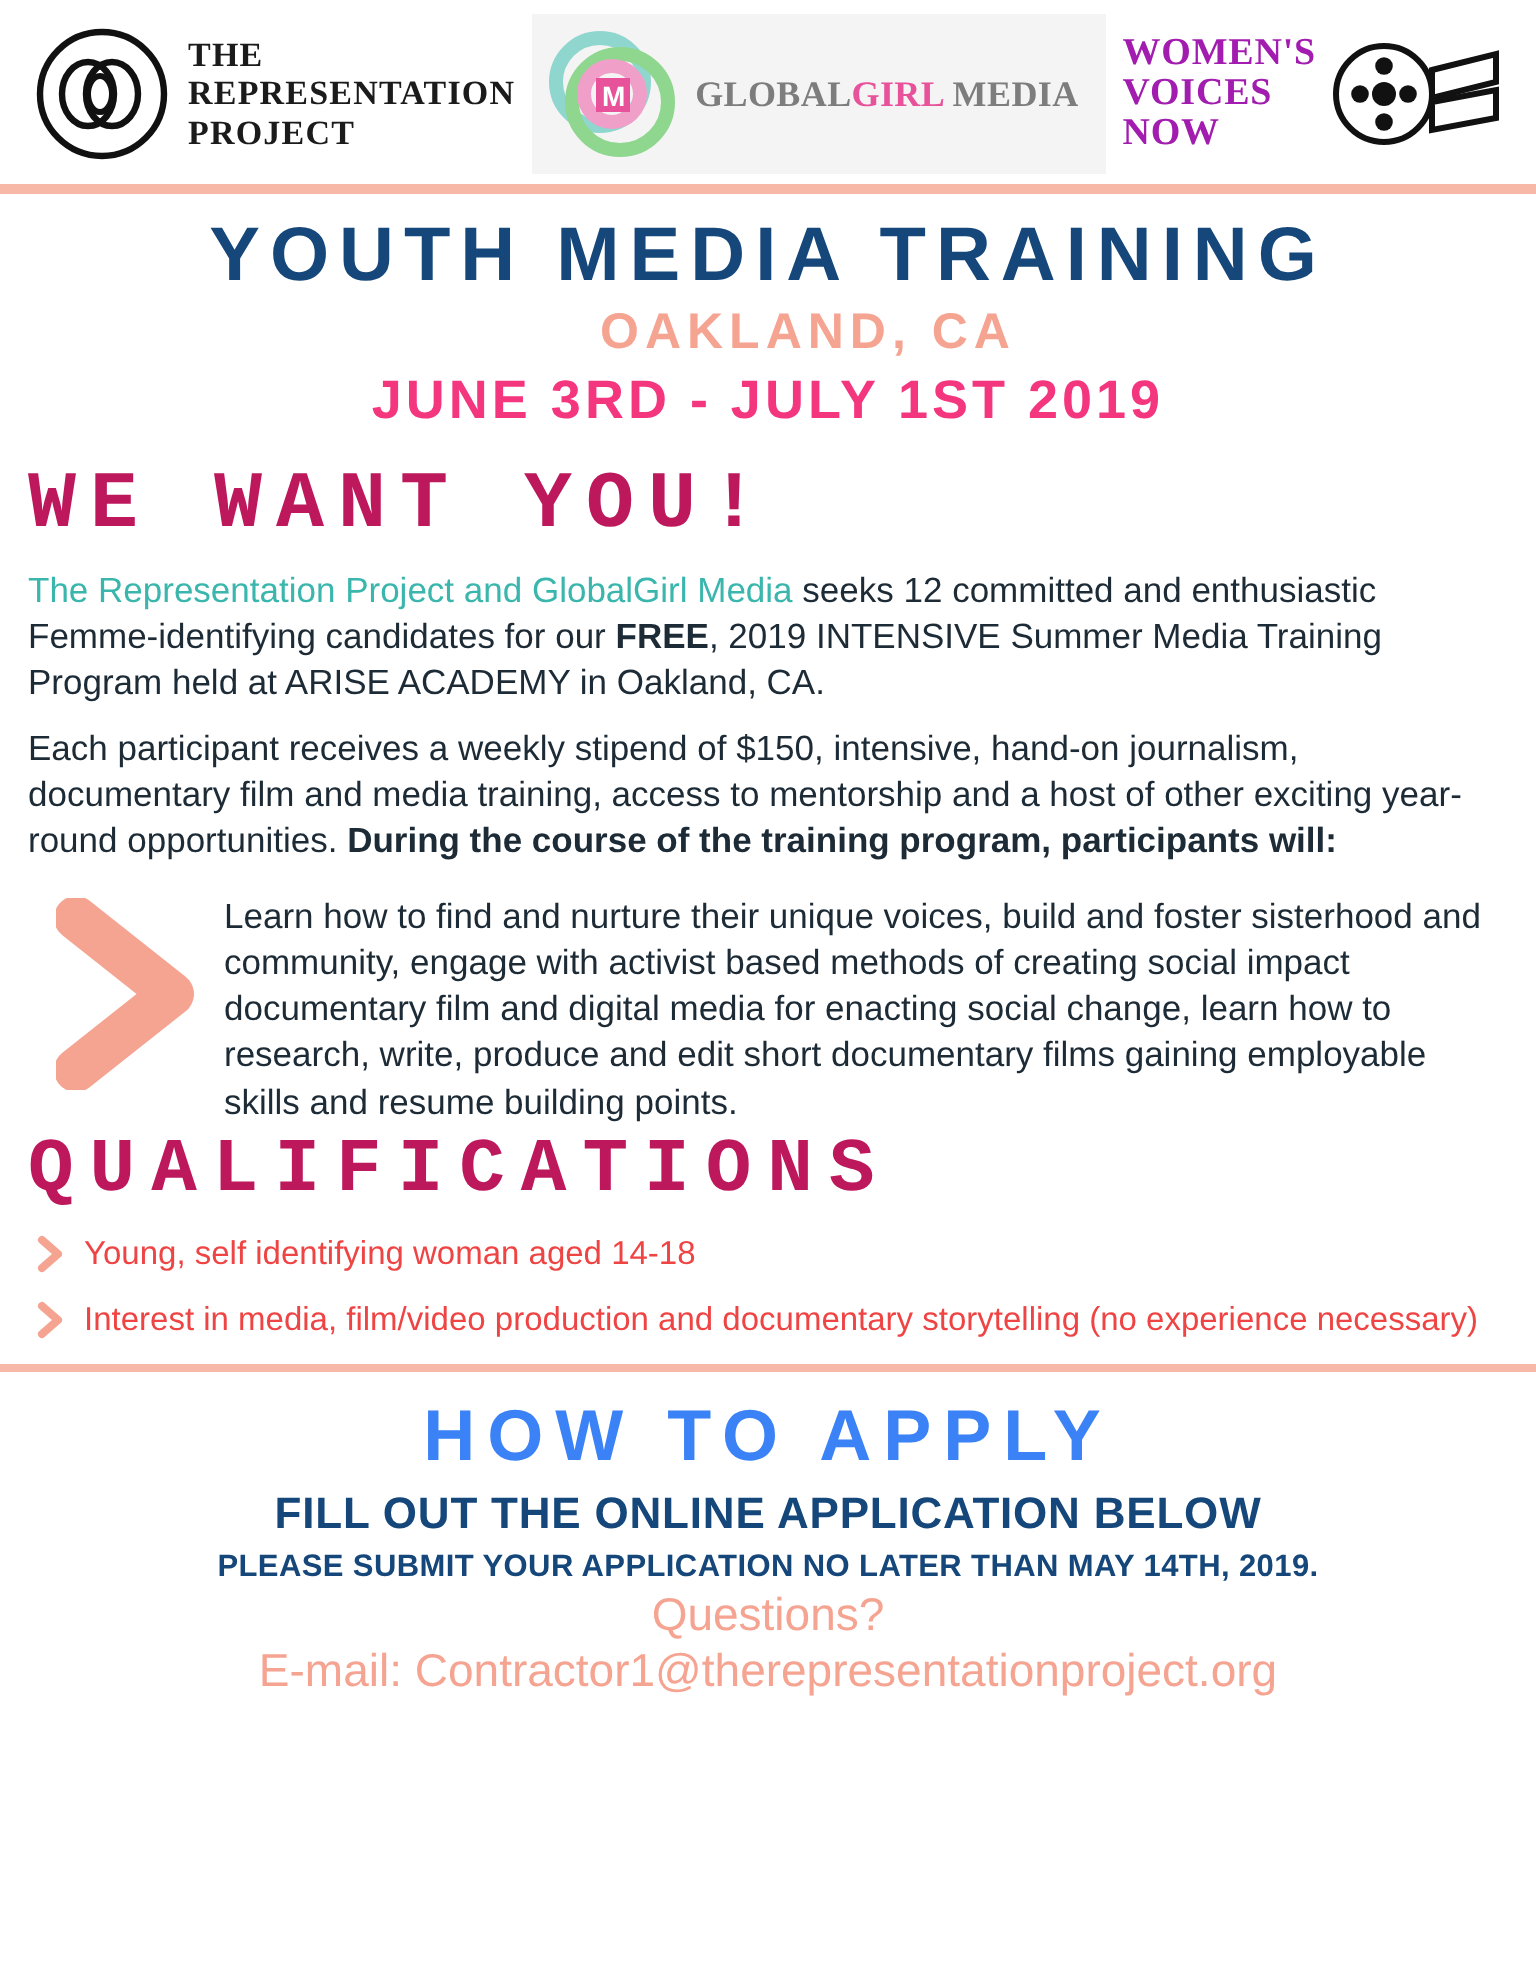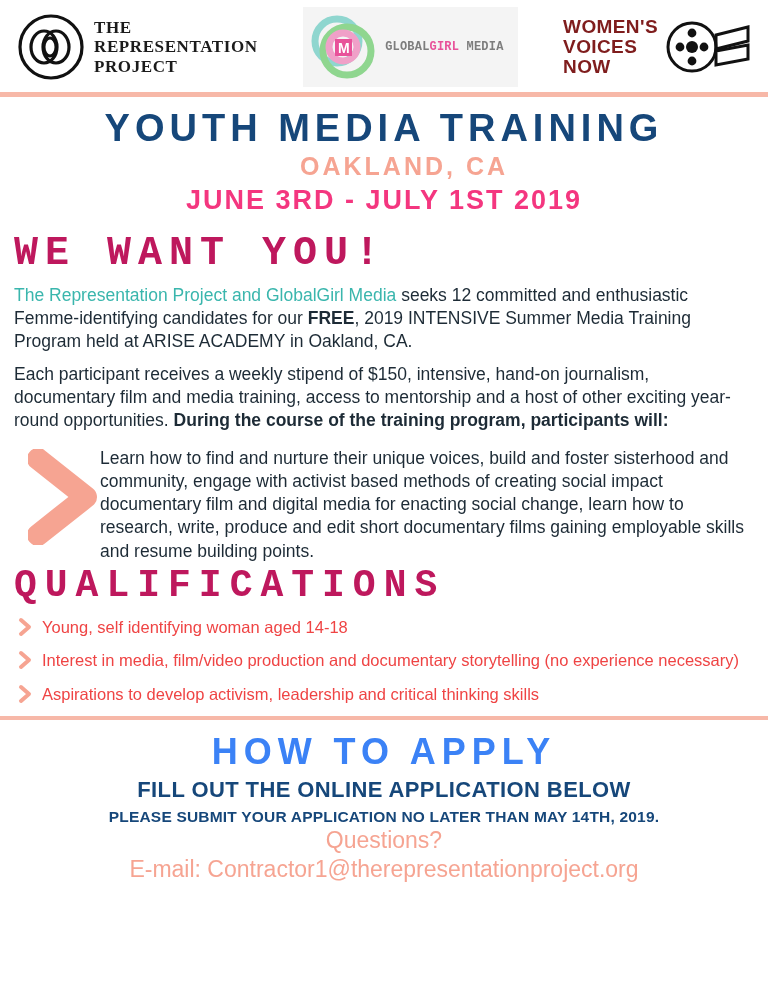--- a/index.html
+++ b/index.html
@@ -44,37 +44,37 @@
   }
 
   
   .ggm {
     gap: 6px;
     background: #f4f4f4;
     padding: 4px 14px 4px 4px;
   }
   .ggm-mark { width: 72px; height: 72px; flex: 0 0 72px; }
   .ggm-text {
-    font-family: Liberation Mono, monospace;
-    font-weight: bold;
-    font-size: 12px;
+    font-family: Liberation Serif, serif;
+    font-weight: bold;
+    font-size: 18px;
     letter-spacing: 0.2px;
     color: #7d7d7d;
   }
   .ggm-text .pink { color: #e8529a; }
 
   
   .wvn { gap: 8px; }
   .wvn-text {
-    font-family: Liberation Sans, sans-serif;
+    font-family: Liberation Serif, serif;
     font-weight: bold;
     font-size: 19px;
     line-height: 1.05;
     letter-spacing: 0.4px;
-    color: #7f1d1d;
+    color: #a21caf;
   }
   .wvn-mark { width: 84px; height: 52px; flex: 0 0 84px; }
 
   
   .rule {
     height: 5px;
     background: #f7b8a8;
     width: 100%;
   }
   .rule.thin { height: 4px; }
@@ -133,20 +133,21 @@
     margin-top: 10px;
   }
   .teal { color: #3ab6ad; font-weight: normal; }
   .bold { font-weight: bold; }
 
   
   .callout {
     display: flex;
     align-items: flex-start;
     margin-top: 12px;
+    gap: 12px;
   }
   .big-arrow {
     flex: 0 0 72px;
     height: 96px;
     margin-left: 14px;
     margin-top: 4px;
   }
   .callout p {
     font-size: 17.5px;
     line-height: 1.33;
@@ -311,28 +312,20 @@
         <span>Young, self identifying woman aged 14-18</span>
       </li>
       <li>
         <span class="chev">
           <svg viewBox="0 0 14 20" width="14" height="20">
               <polyline points="3,3 11,10 3,17" fill="none" stroke="#f6a492" stroke-width="4" stroke-linecap="round" stroke-linejoin="round"></polyline>
             </svg>
         </span>
         <span>Interest in media, film/video production and documentary storytelling (no experience necessary)</span>
       </li>
-      <li>
-        <span class="chev">
-          <svg viewBox="0 0 14 20" width="14" height="20">
-              <polyline points="3,3 11,10 3,17" fill="none" stroke="#f6a492" stroke-width="4" stroke-linecap="round" stroke-linejoin="round"></polyline>
-            </svg>
-        </span>
-        <span>Aspirations to develop activism, leadership and critical thinking skills</span>
-      </li>
     </ul>
   </div>
 
   <div class="rule thin"></div>
 
   <div class="apply">
     <div class="apply-title">HOW TO APPLY</div>
     <div class="apply-sub1">FILL OUT THE ONLINE  APPLICATION BELOW</div>
     <div class="apply-sub2">PLEASE SUBMIT YOUR APPLICATION NO LATER THAN MAY 14TH, 2019.</div>
     <div class="questions">Questions?</div>

